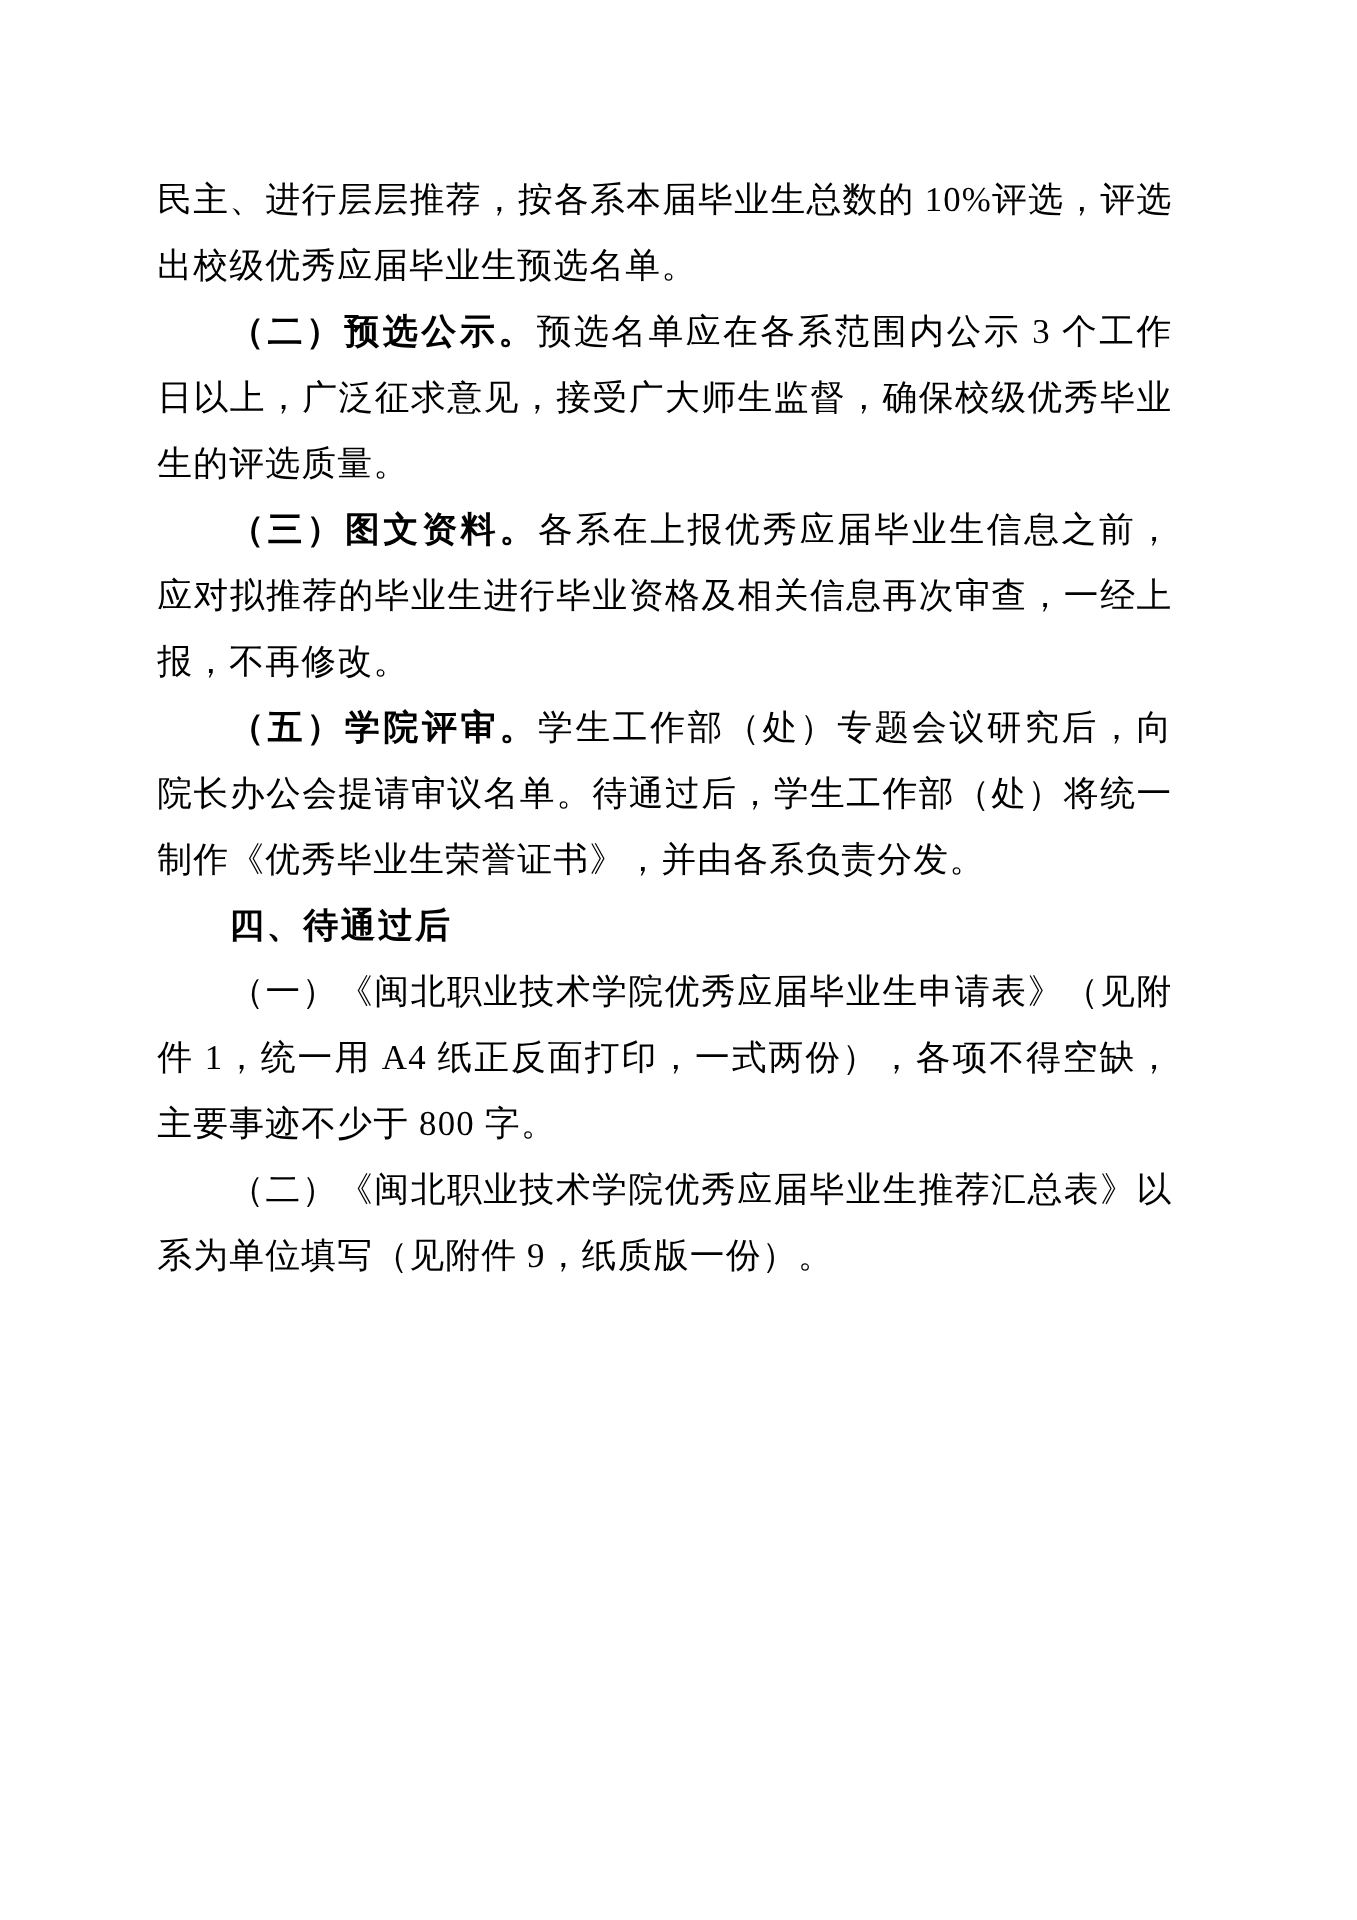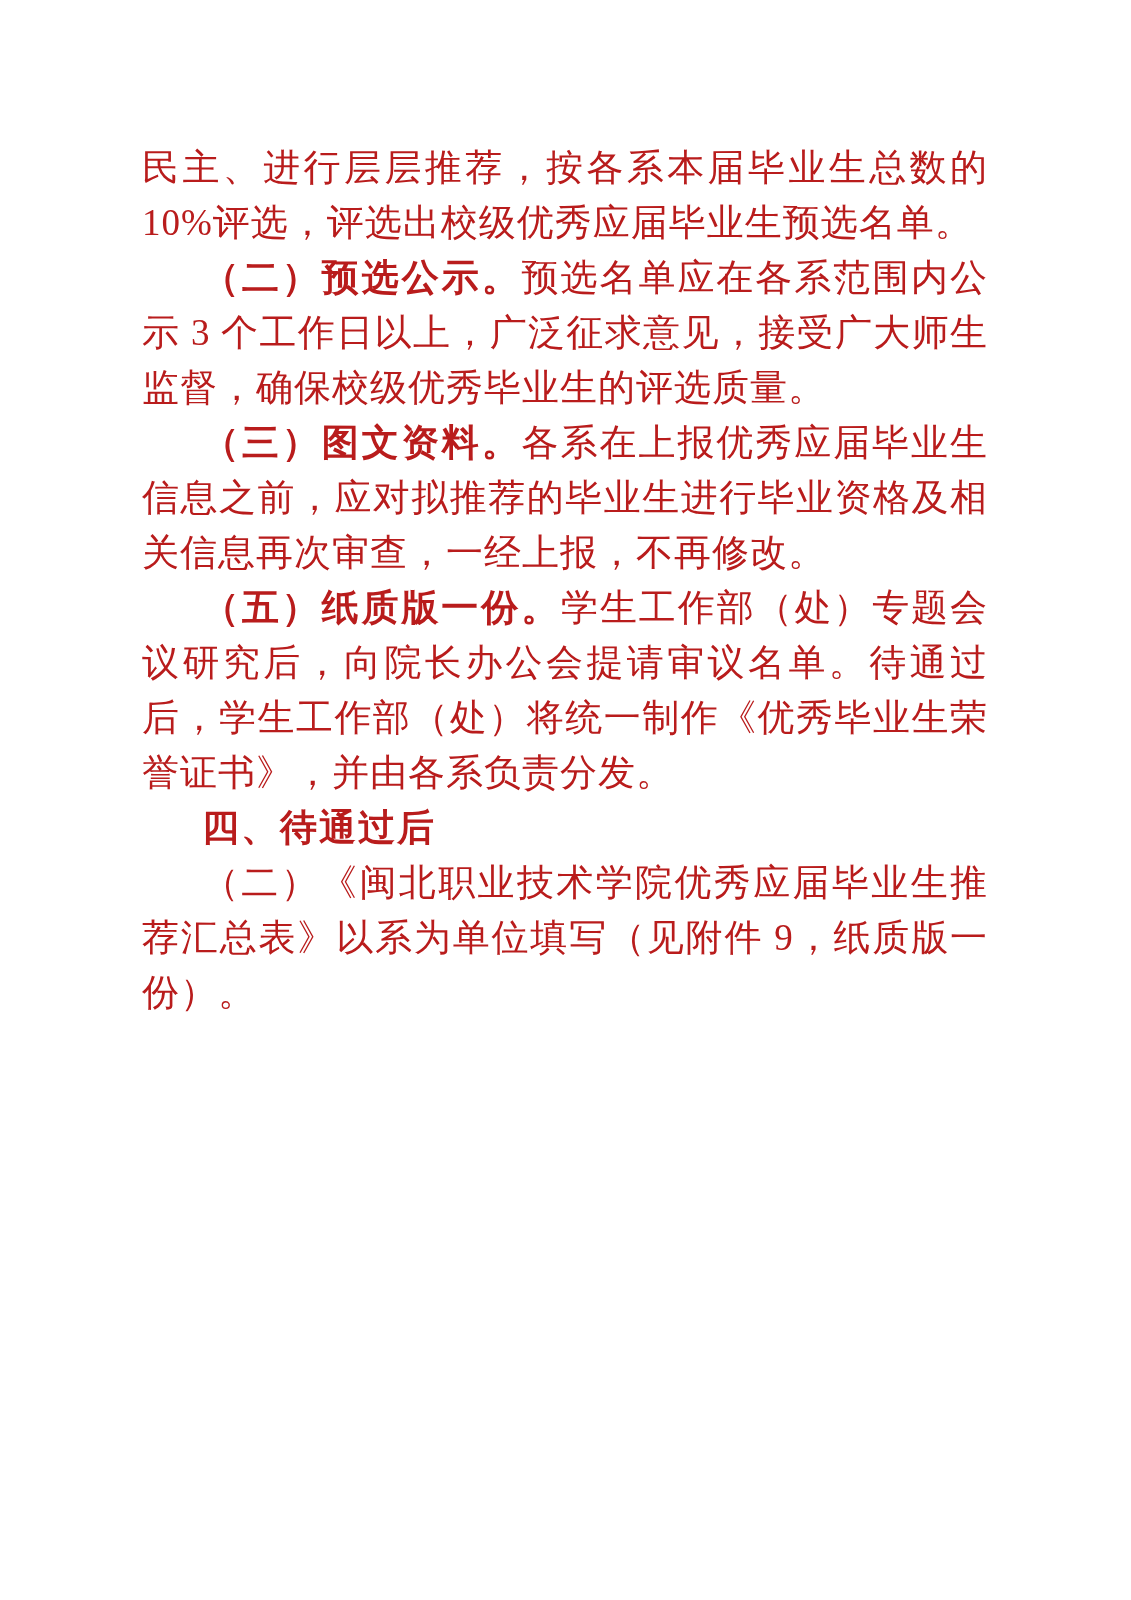--- a/index.html
+++ b/index.html
@@ -11,27 +11,27 @@
     position: relative;
     width: 1131px;
     height: 1600px;
     margin: 0 auto;
     background: #ffffff;
     overflow: hidden;
     color: #000000;
   }
   .doc-content {
     position: absolute;
-    left: 142px;
+    left: 131px;
     top: 140px;
     width: 846px;
     font-family: "Liberation Serif", "DejaVu Serif", serif;
-    font-size: 37px;
+    font-size: 29px;
     line-height: 55px;
-    color: #b91c1c;
+    color: #000000;
   }
   p.para {
     margin: 0;
     padding: 0;
     text-align: justify;
     text-justify: inter-character;
     letter-spacing: 1px;
   }
   p.para.indent {
     text-indent: 60px;
@@ -49,17 +49,18 @@
   }
 </style>
 </head>
 <body>
 
 <div class="page">
   <div class="doc-content">
       <p class="para"><span class="run">民主、进行层层推荐，按各系本届毕业生总数的 10%评选，评选出校级优秀应届毕业生预选名单。</span></p>
       <p class="para indent"><span class="run bold">（二）预选公示。</span><span class="run">预选名单应在各系范围内公示 3 个工作日以上，广泛征求意见，接受广大师生监督，确保校级优秀毕业生的评选质量。</span></p>
       <p class="para indent"><span class="run bold">（三）图文资料。</span><span class="run">各系在上报优秀应届毕业生信息之前，应对拟推荐的毕业生进行毕业资格及相关信息再次审查，一经上报，不再修改。</span></p>
-      <p class="para indent"><span class="run bold">（五）纸质版一份。</span><span class="run">学生工作部（处）专题会议研究后，向院长办公会提请审议名单。待通过后，学生工作部（处）将统一制作《优秀毕业生荣誉证书》，并由各系负责分发。</span></p>
+      <p class="para indent"><span class="run bold">（五）学院评审。</span><span class="run">学生工作部（处）专题会议研究后，向院长办公会提请审议名单。待通过后，学生工作部（处）将统一制作《优秀毕业生荣誉证书》，并由各系负责分发。</span></p>
       <p class="para indent heading"><span class="run bold">四、待通过后</span></p>
+      <p class="para indent"><span class="run">（一）《闽北职业技术学院优秀应届毕业生申请表》（见附件 1，统一用 A4 纸正反面打印，一式两份），各项不得空缺，主要事迹不少于 800 字。</span></p>
       <p class="para indent"><span class="run">（二）《闽北职业技术学院优秀应届毕业生推荐汇总表》以系为单位填写（见附件 9，纸质版一份）。</span></p>
     </div>
 </div>
 
 </body></html>

